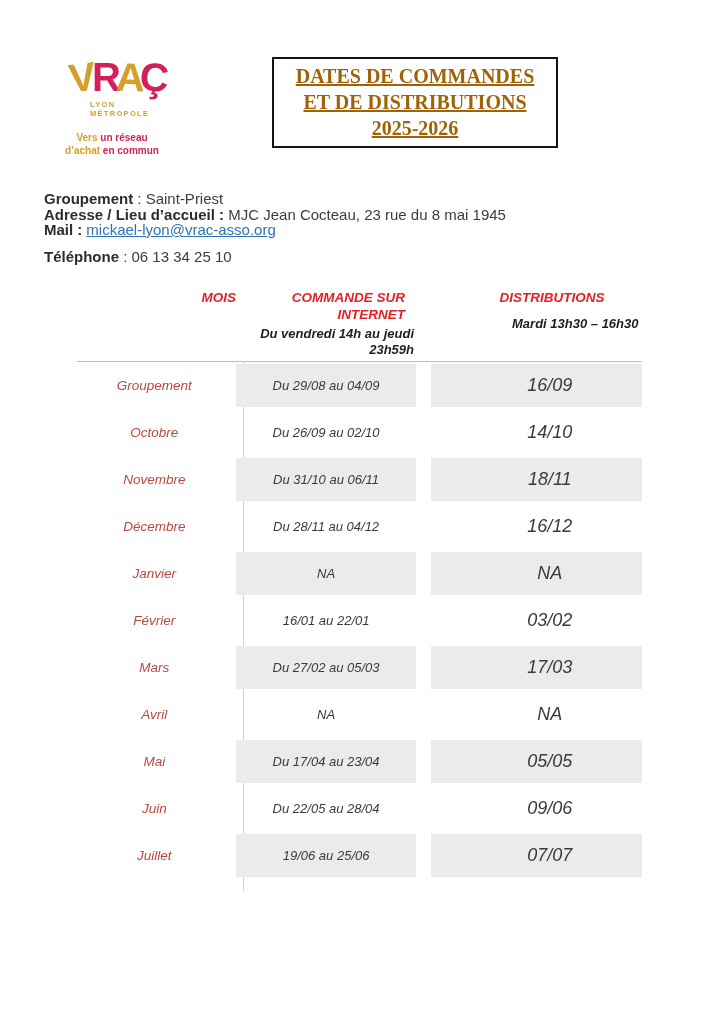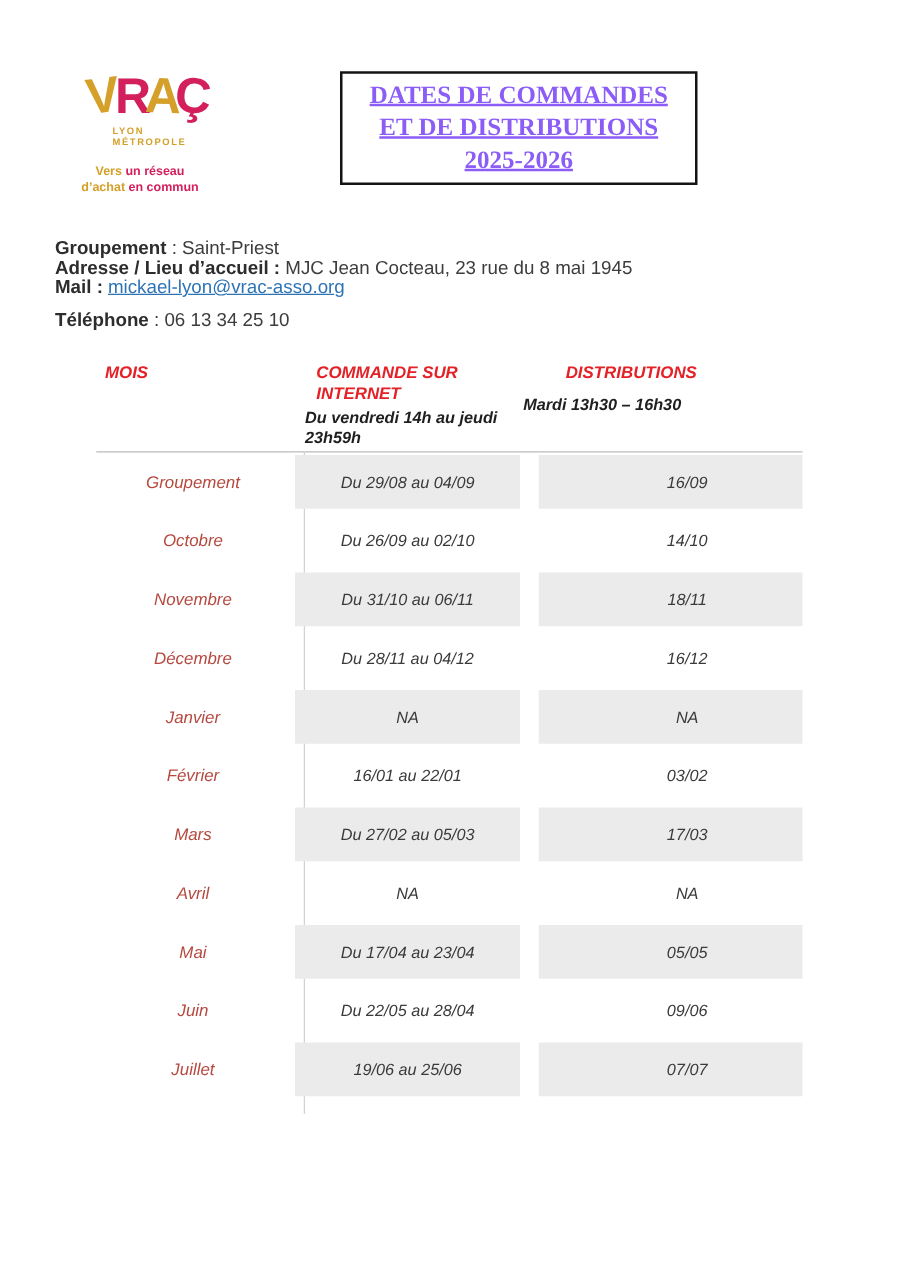--- a/index.html
+++ b/index.html
@@ -18,49 +18,49 @@
   .logo-word span:nth-child(4){margin-left:-3px;transform:rotate(5deg);}
   .logo-region{margin:3px 0 0 28px;font-size:7.5px;font-weight:700;
     letter-spacing:1.3px;line-height:9px;color:var(--logo-yellow);}
   .logo-tagline{position:relative;left:-12px;width:124px;margin-top:13px;
     text-align:center;font-weight:700;font-size:10px;line-height:13px;}
   
   .title-box{
     position:absolute;left:272px;top:57px;width:282px;border:2px solid #141414;
     text-align:center;padding:4px 0 5px 0;background:#fff;
     font-family:"Liberation Serif",serif;font-weight:bold;font-size:20px;
-    line-height:26px;color:#8b5cf6;
+    line-height:26px;color:#a16207;
   }
   .title-box .t-line span{text-decoration:underline;}
   
   .contact{position:absolute;left:44px;top:191px;font-size:15px;line-height:15.5px;color:#3d3d3d;}
   .contact p{margin:0;}
   .contact b{color:#2d2d2d;}
   .contact .phone-line{margin-top:11px;}
   .mail-link{color:var(--link-blue);text-decoration:underline;margin-left:4px;}
   
   .vtable{position:absolute;left:77px;top:284px;width:565px;}
   .thead{position:absolute;left:0;top:0;width:565px;display:flex;}
-  .hc{text-align:left;padding-top:5px;}
+  .hc{text-align:right;padding-top:5px;}
   .hc1{width:166px;}
   .hc2{width:172px;}
   .hc3{width:227px;}
   .hed-title{color:var(--accent-red);font-weight:bold;font-style:italic;
     font-size:13.5px;line-height:17px;max-width:152px;margin:0 auto;}
   .hed-sub{color:#1f1f1f;font-weight:bold;font-style:italic;font-size:13px;
     line-height:16px;margin:3px auto 0 auto;max-width:170px;}
   .hc3 .hed-sub{margin-top:10px;max-width:220px;}
   .topline{position:absolute;left:0;top:77px;width:565px;height:1px;background:#bcbcbc;}
   .vline{position:absolute;left:166px;top:77px;width:1px;height:530px;background:#d2d2d2;}
   .tbody{position:absolute;left:0;top:78px;width:565px;}
   .trow{display:flex;height:47px;align-items:center;}
   .cell{display:flex;align-items:center;justify-content:center;font-style:italic;box-sizing:border-box;}
   .month{width:166px;height:100%;color:var(--month-red);font-size:13.5px;}
   .c2{width:194px;margin-left:4px;height:43px;font-size:13px;color:#3a3a3a;}
-  .c3{width:224px;margin-left:15px;height:43px;font-size:13px;color:#3a3a3a;padding-left:26px;}
+  .c3{width:224px;margin-left:15px;height:43px;font-size:18px;color:#3a3a3a;padding-left:26px;}
   .shaded{background:var(--row-gray);}
 </style>
 </head>
 <body>
 
 <div class="page">
 
   <div class="logo">
     <div class="logo-word">
         <span style="color: rgb(212, 160, 42);">V</span>

